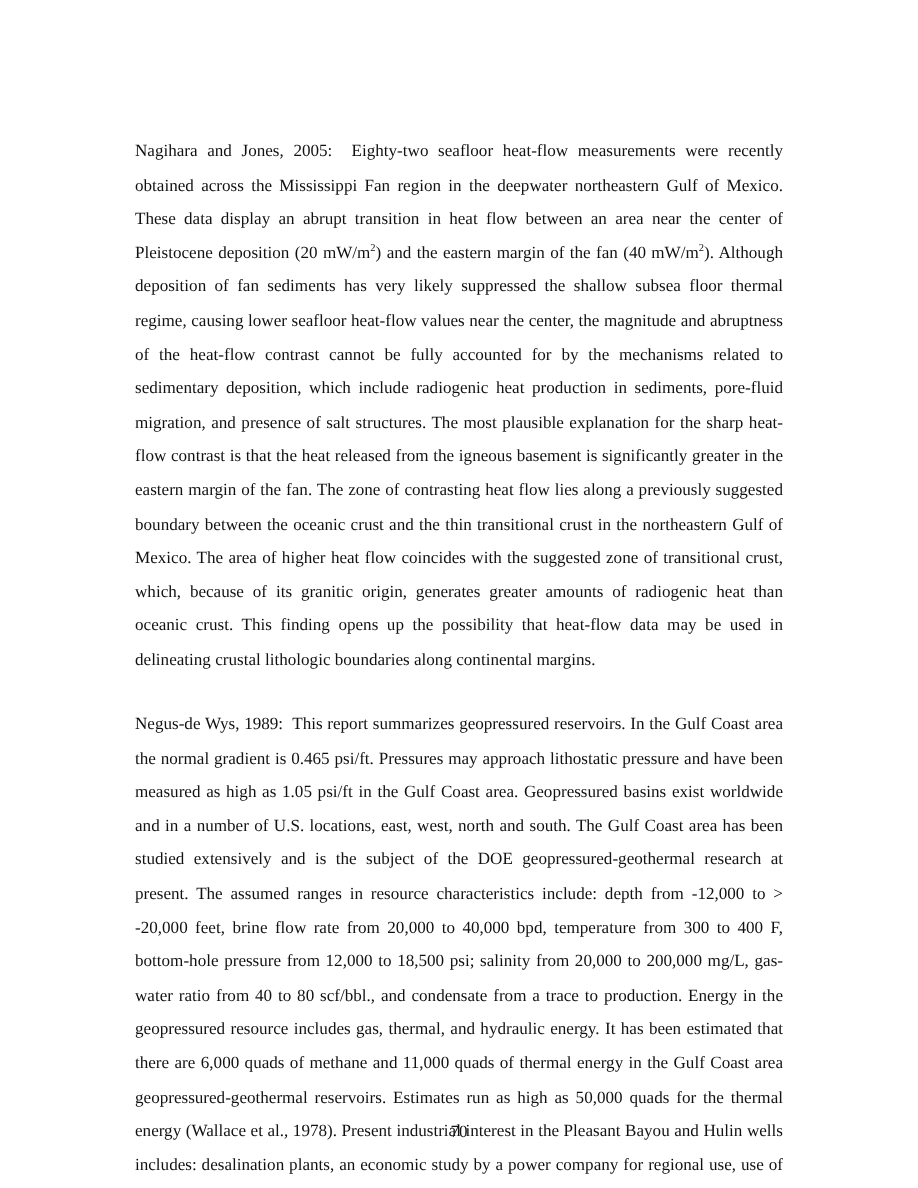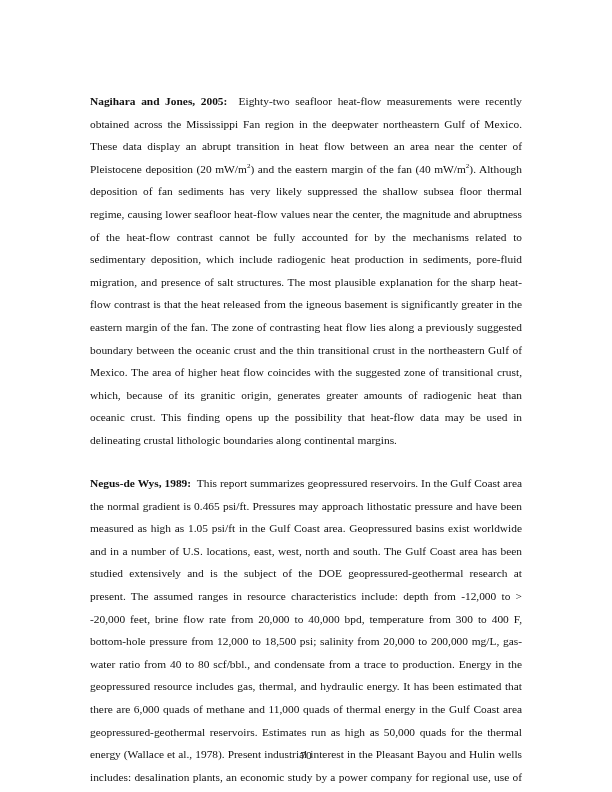--- a/index.html
+++ b/index.html
@@ -3,21 +3,21 @@
 <meta charset="utf-8">
 <style>
   html, body { margin: 0; padding: 0; background: #ffffff; }
   body { width: 612px; height: 792px; position: relative; overflow: hidden; }
   .page {
     position: absolute; left: 90px; top: 90px; width: 432px;
     font-family: "Liberation Serif", serif; font-size: 11.4px; color: #111;
     line-height: 22.6px; text-align: justify;
   }
   .para { margin: 0 0 20.5px 0; }
-  .lead { font-weight: bold; margin-top: 16px; }
+  .lead { font-weight: normal; margin-top: 16px; }
   sup { font-size: 7px; line-height: 0; vertical-align: super; }
   .page-number {
     position: absolute; left: 0; width: 612px; top: 749px;
     text-align: center; font-family: "Liberation Serif", serif; font-size: 11.4px; color: #111;
   }
 </style>
 </head>
 <body>
 
 <div class="page">

